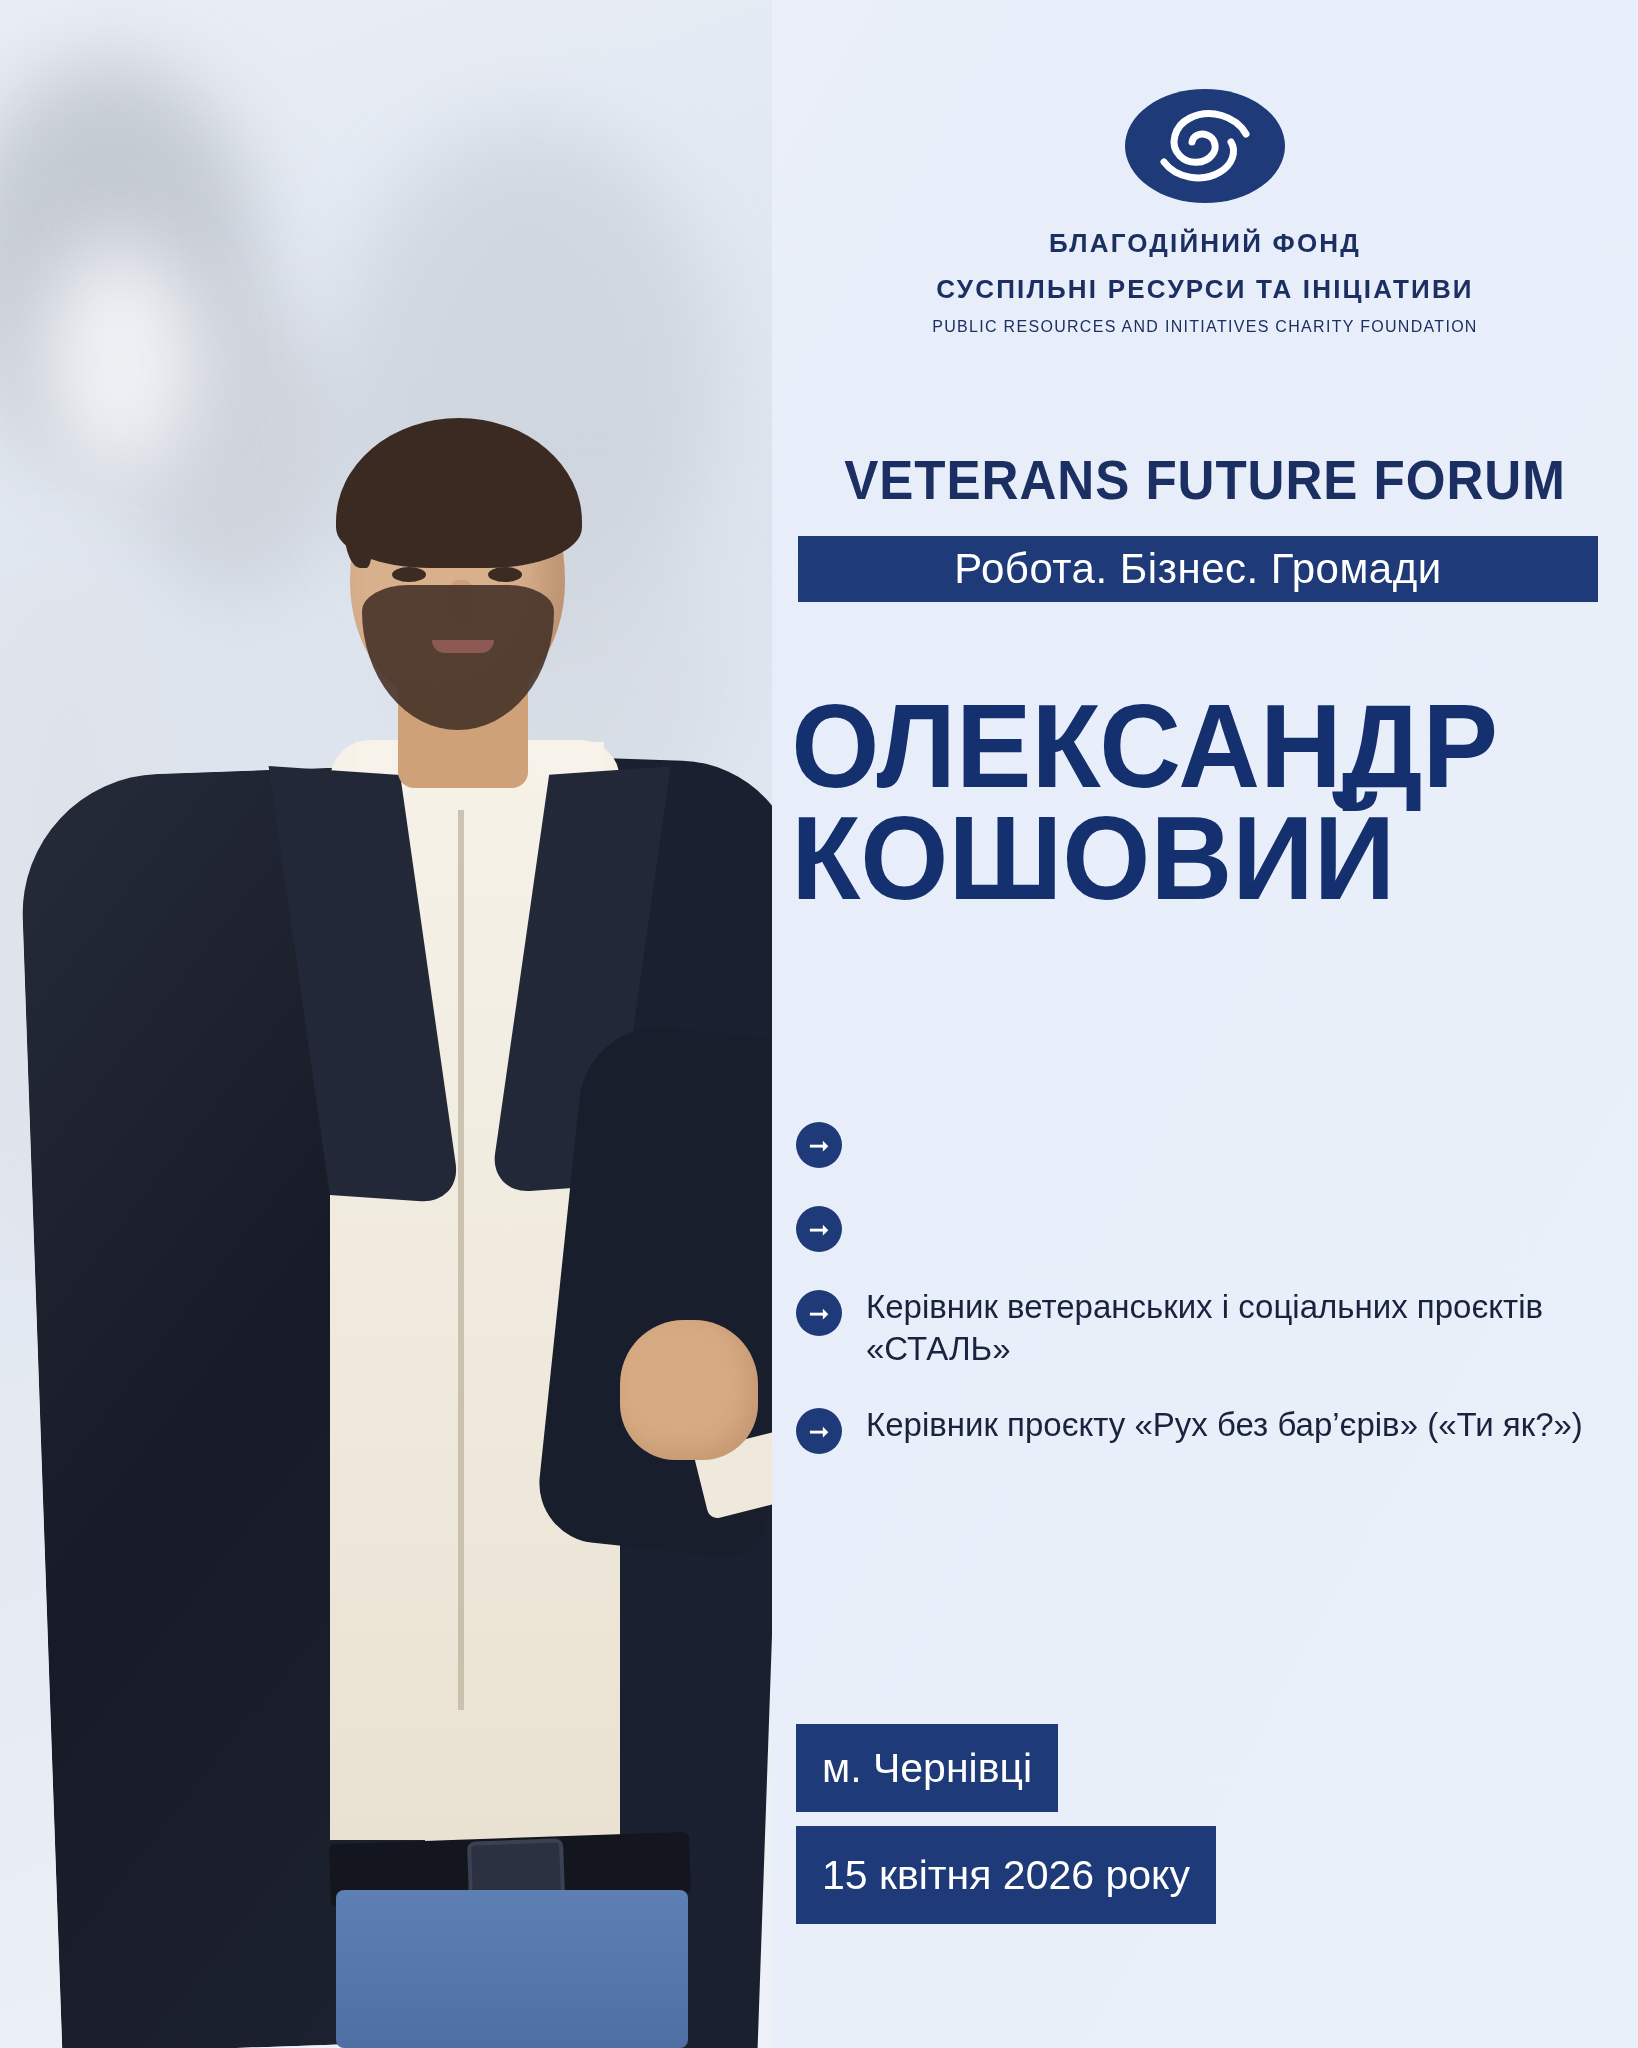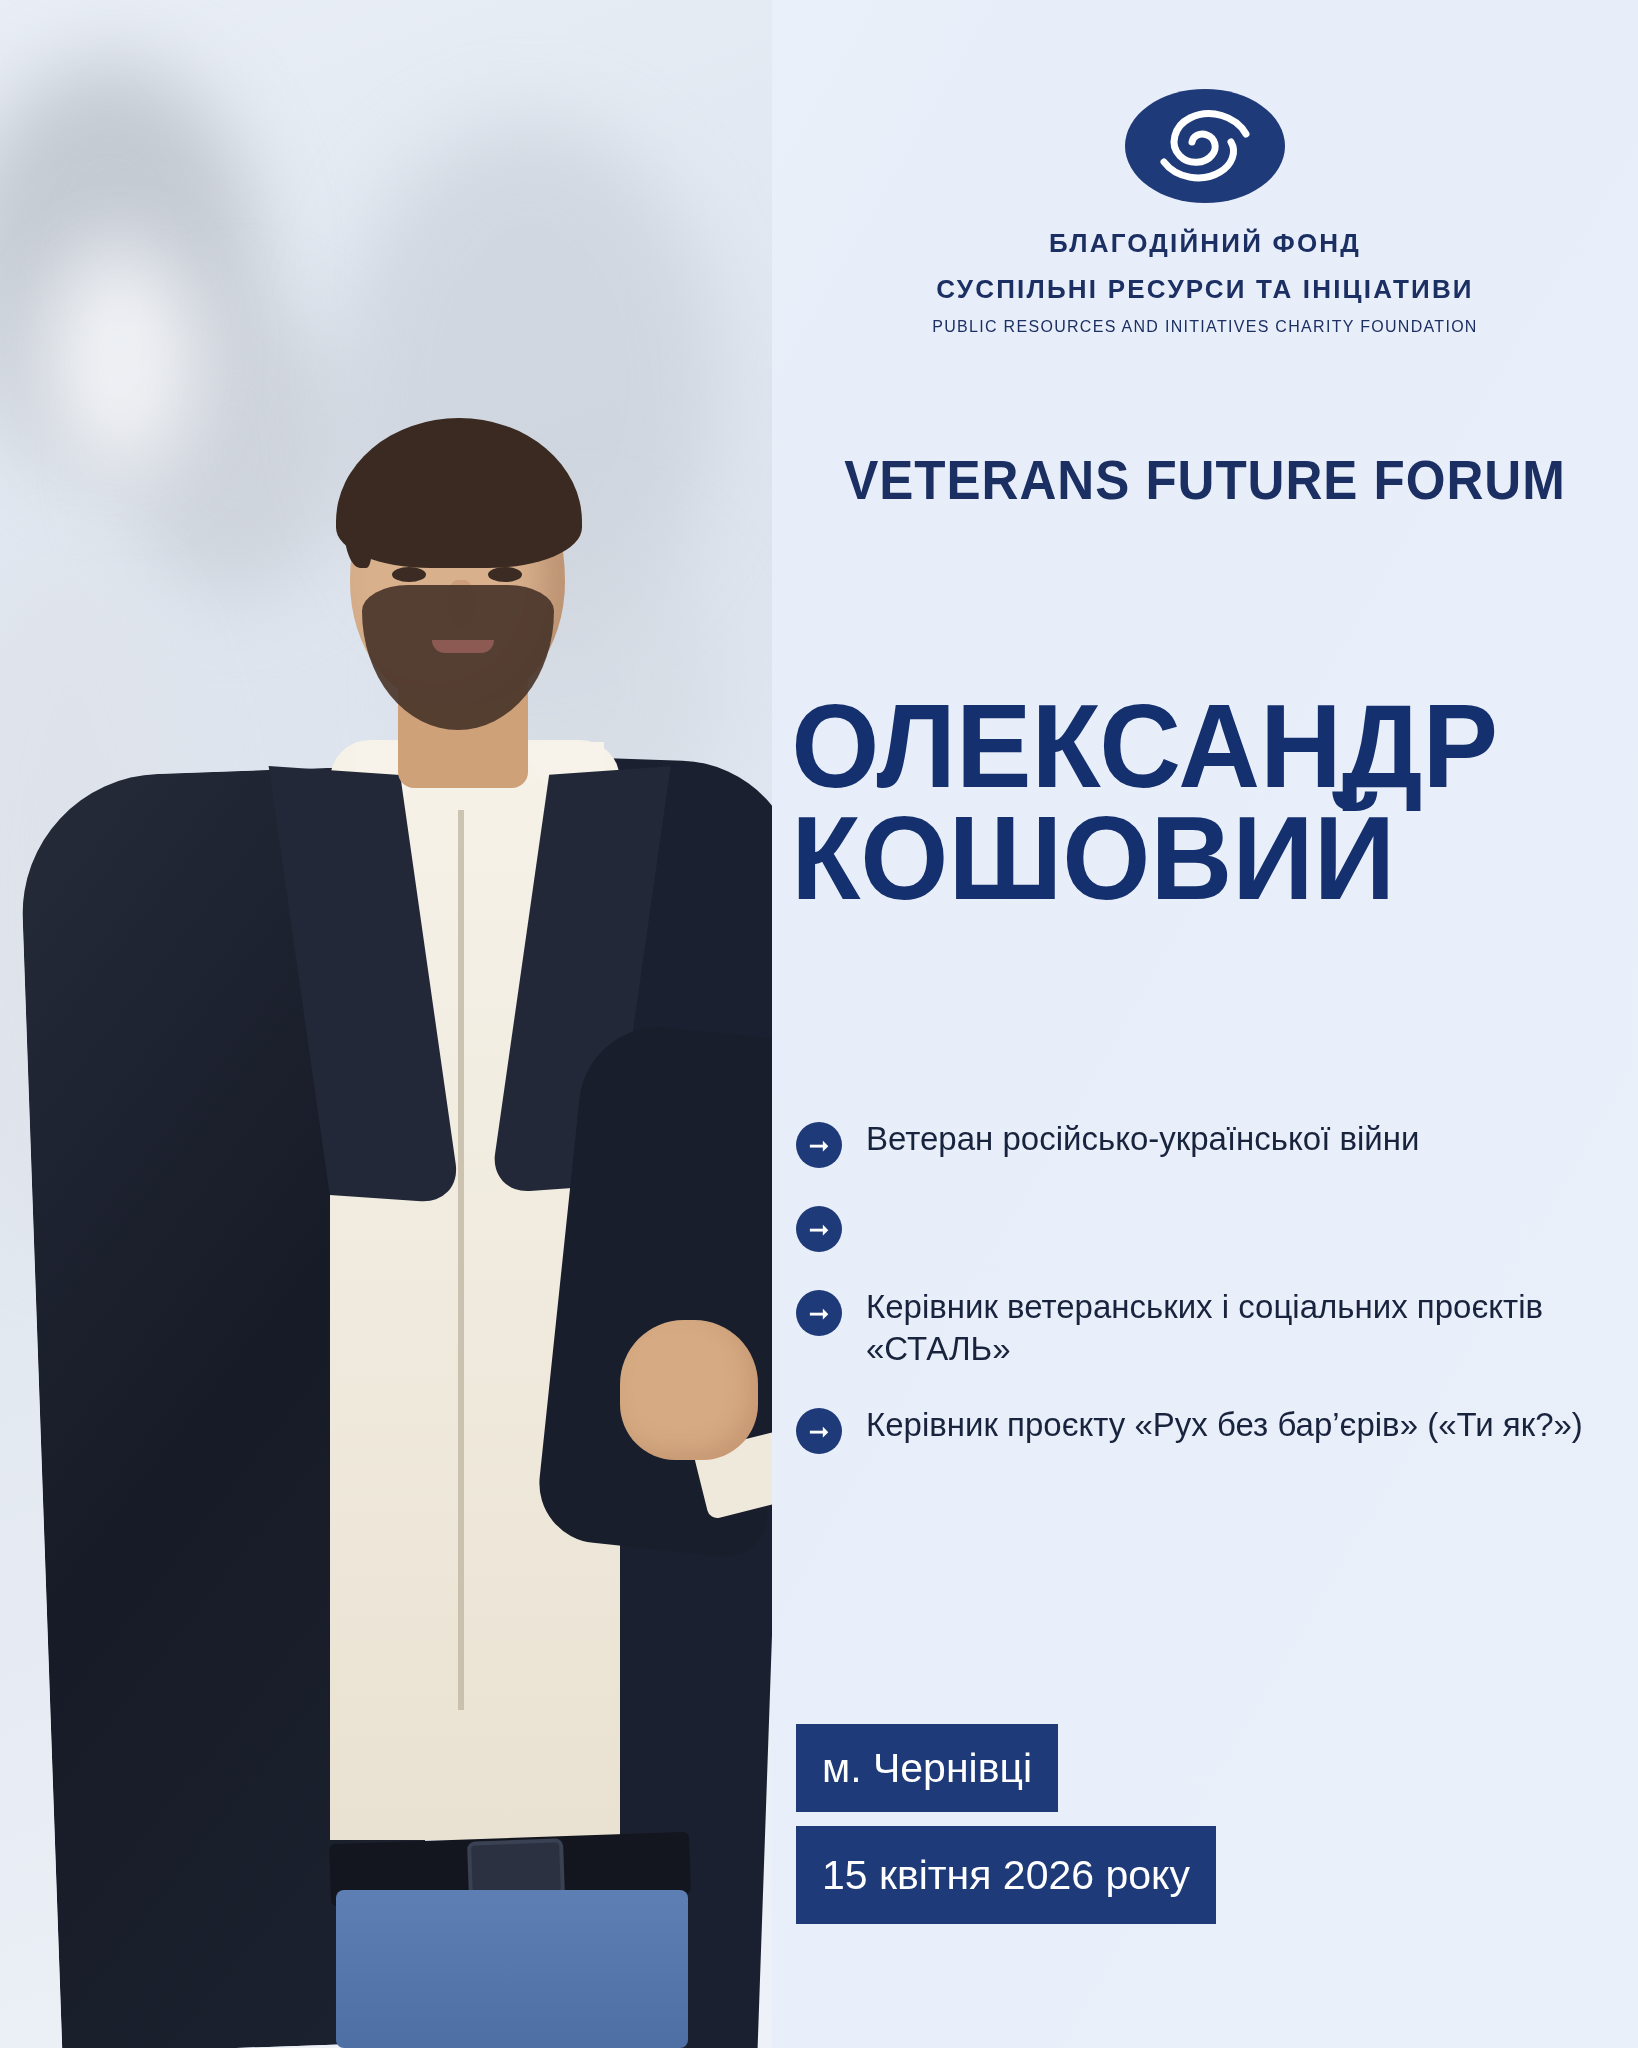--- a/index.html
+++ b/index.html
@@ -249,30 +249,32 @@
           <path d="M44 80c12 16 38 21 56 10 12-7 17-20 11-30" fill="none" stroke="#ffffff" stroke-width="7" stroke-linecap="round"></path>
         </svg>
       </div>
       <div class="org-name-1">БЛАГОДІЙНИЙ ФОНД</div>
       <div class="org-name-2">СУСПІЛЬНІ РЕСУРСИ ТА ІНІЦІАТИВИ</div>
       <div class="org-name-en">PUBLIC RESOURCES AND INITIATIVES CHARITY FOUNDATION</div>
     </div>
 
     <div class="forum-title">VETERANS FUTURE FORUM</div>
 
+    <div class="subtitle-bar">
+      <span>Робота. Бізнес. Громади</span>
+    </div>
 
     <div class="speaker-name">
       <span class="ln1">ОЛЕКСАНДР</span>
       <span class="ln2">КОШОВИЙ</span>
     </div>
 
     <div class="bullets">
       <div class="bullet">
         <span class="circle">➞</span>
-        <span class="txt">Ветеран російсько-української війни</span>
       </div>
       <div class="bullet">
         <span class="circle">➞</span>
       </div>
       <div class="bullet">
         <span class="circle">➞</span>
         <span class="txt">Керівник ветеранських і соціальних проєктів «СТАЛЬ»</span>
       </div>
       <div class="bullet">
         <span class="circle">➞</span>

